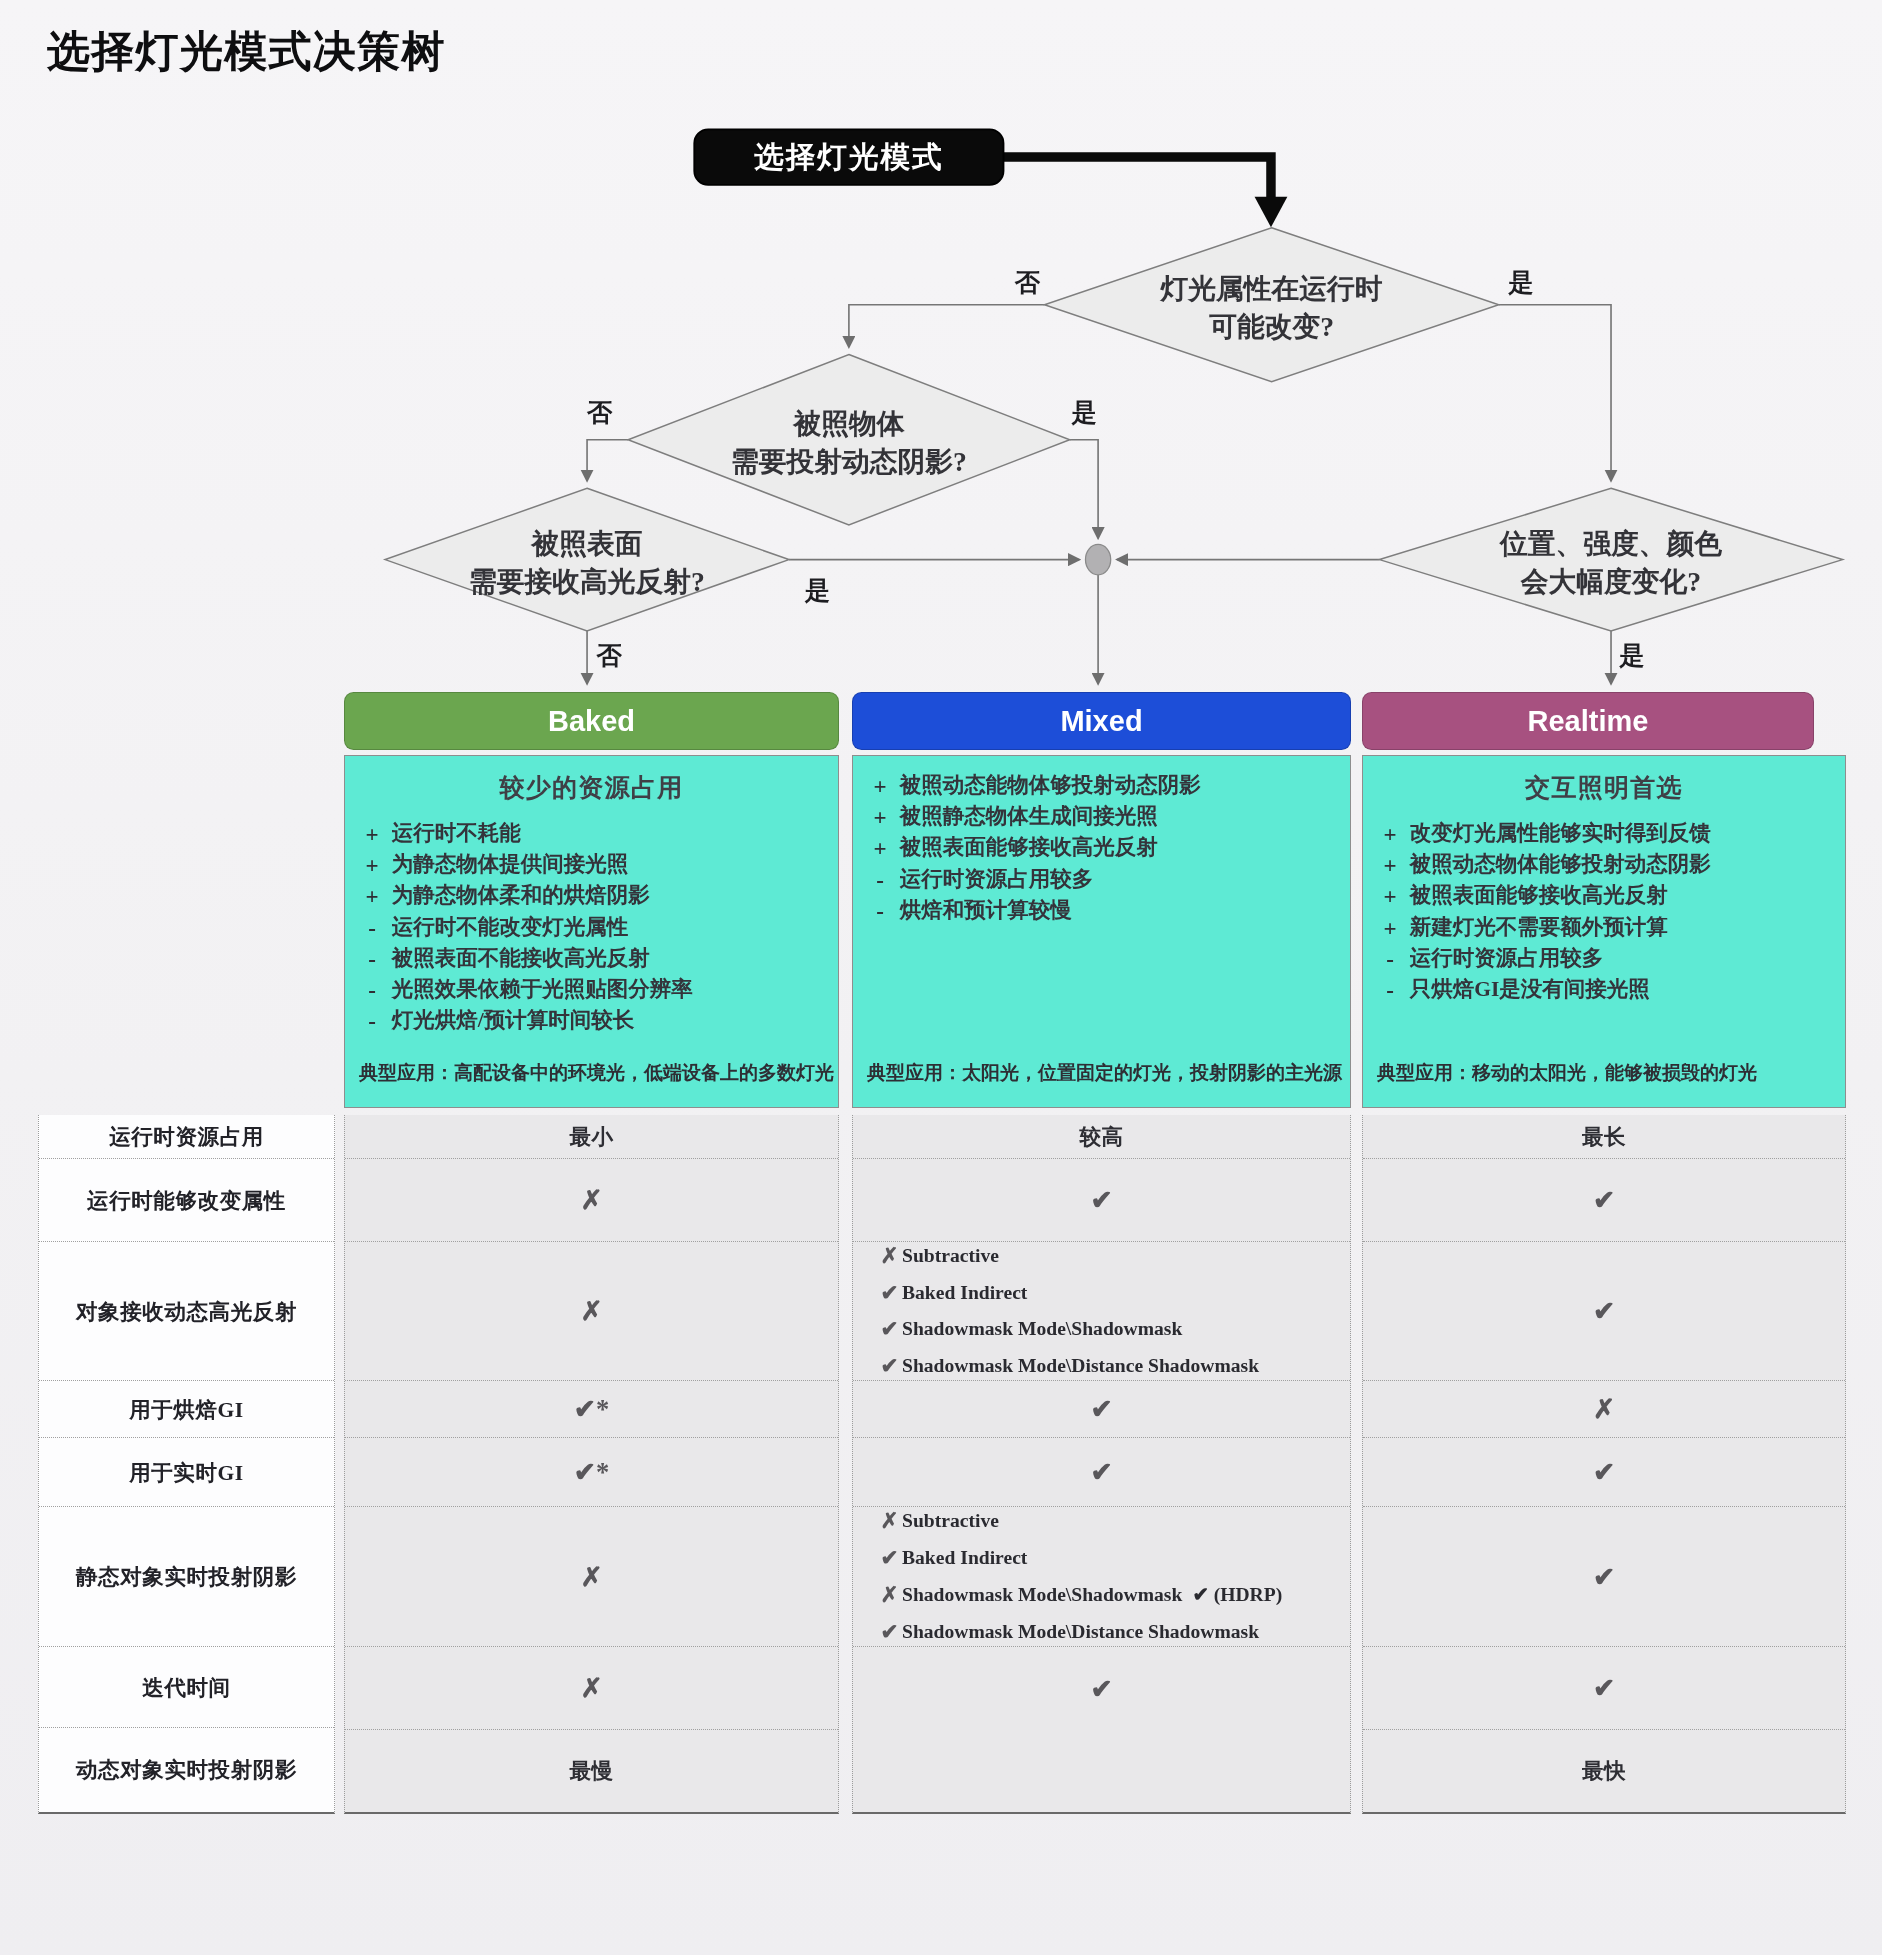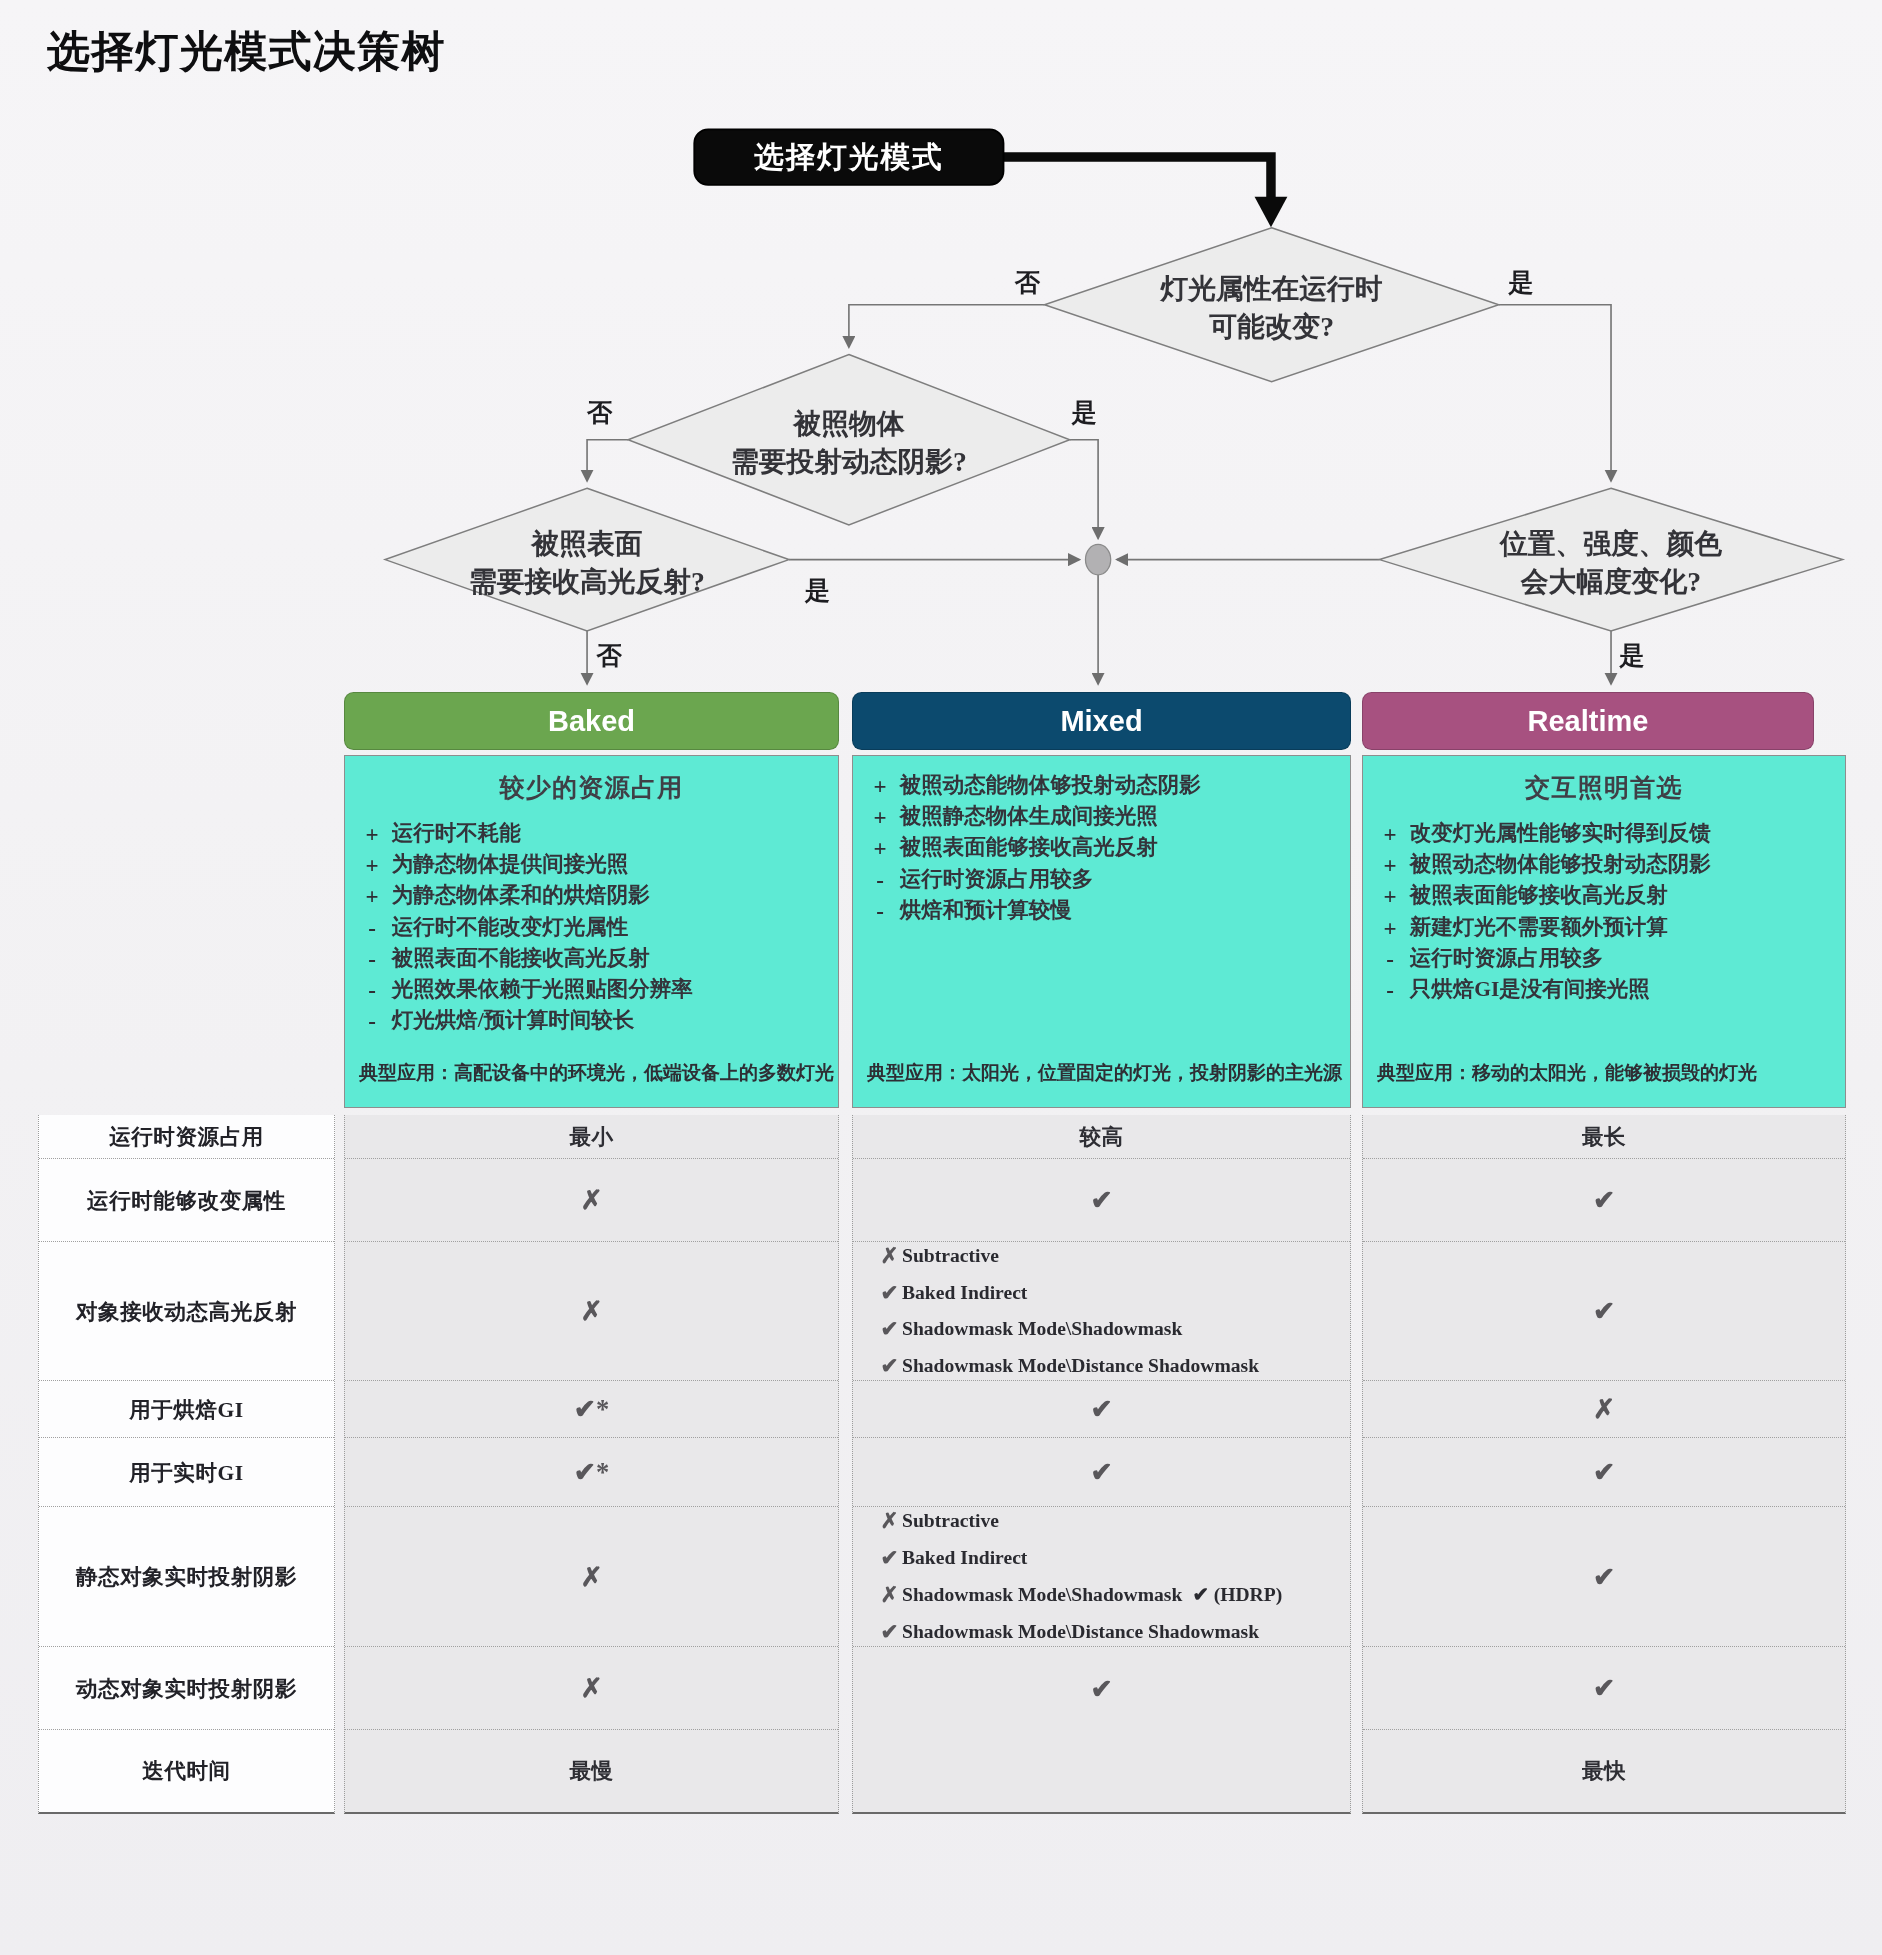--- a/index.html
+++ b/index.html
@@ -28,21 +28,21 @@
   .thick{stroke:#0a0a0a;stroke-width:15;fill:none;}
   
   .mode-box{
     height:58px;border-radius:9.5px;border:1.3px solid rgba(0,0,0,0.18);
     display:flex;align-items:center;justify-content:center;
     color:#fff;font-size:29px;font-weight:bold;
     font-family:"Liberation Sans","DejaVu Sans",sans-serif;
     box-sizing:border-box;top:692px;
   }
   #mode-baked{left:344px;width:495px;background:#6ba64f;}
-  #mode-mixed{left:852px;width:499px;background:#0c4a6e;}
+  #mode-mixed{left:852px;width:499px;background:#1d4ed8;}
   #mode-realtime{left:1362px;width:452px;background:#a75180;}
   
   .card{
     top:755px;height:353px;background:#5eead4;border:1.3px solid #8e8e8e;
     box-sizing:border-box;
   }
   #card-baked{left:344px;width:495px;}
   #card-mixed{left:852px;width:499px;}
   #card-realtime{left:1362px;width:484px;}
   .card-title{
@@ -247,25 +247,25 @@
     </div>
   <div class="trow r3">
       <span class="tlabel">用于烘焙GI</span>
     </div>
   <div class="trow r4">
       <span class="tlabel">用于实时GI</span>
     </div>
   <div class="trow r5">
       <span class="tlabel">静态对象实时投射阴影</span>
     </div>
+  <div class="trow r7">
+      <span class="tlabel">迭代时间</span>
+    </div>
   <div class="trow r6">
       <span class="tlabel">动态对象实时投射阴影</span>
-    </div>
-  <div class="trow r7">
-      <span class="tlabel">迭代时间</span>
     </div>
 </div>
 
 <div class="abs tcol" id="tcol-baked">
   <div class="trow r0">
       <span class="val">最小</span>
     </div>
   <div class="trow r1">
       <span class="mark-big">✗</span>
     </div>

